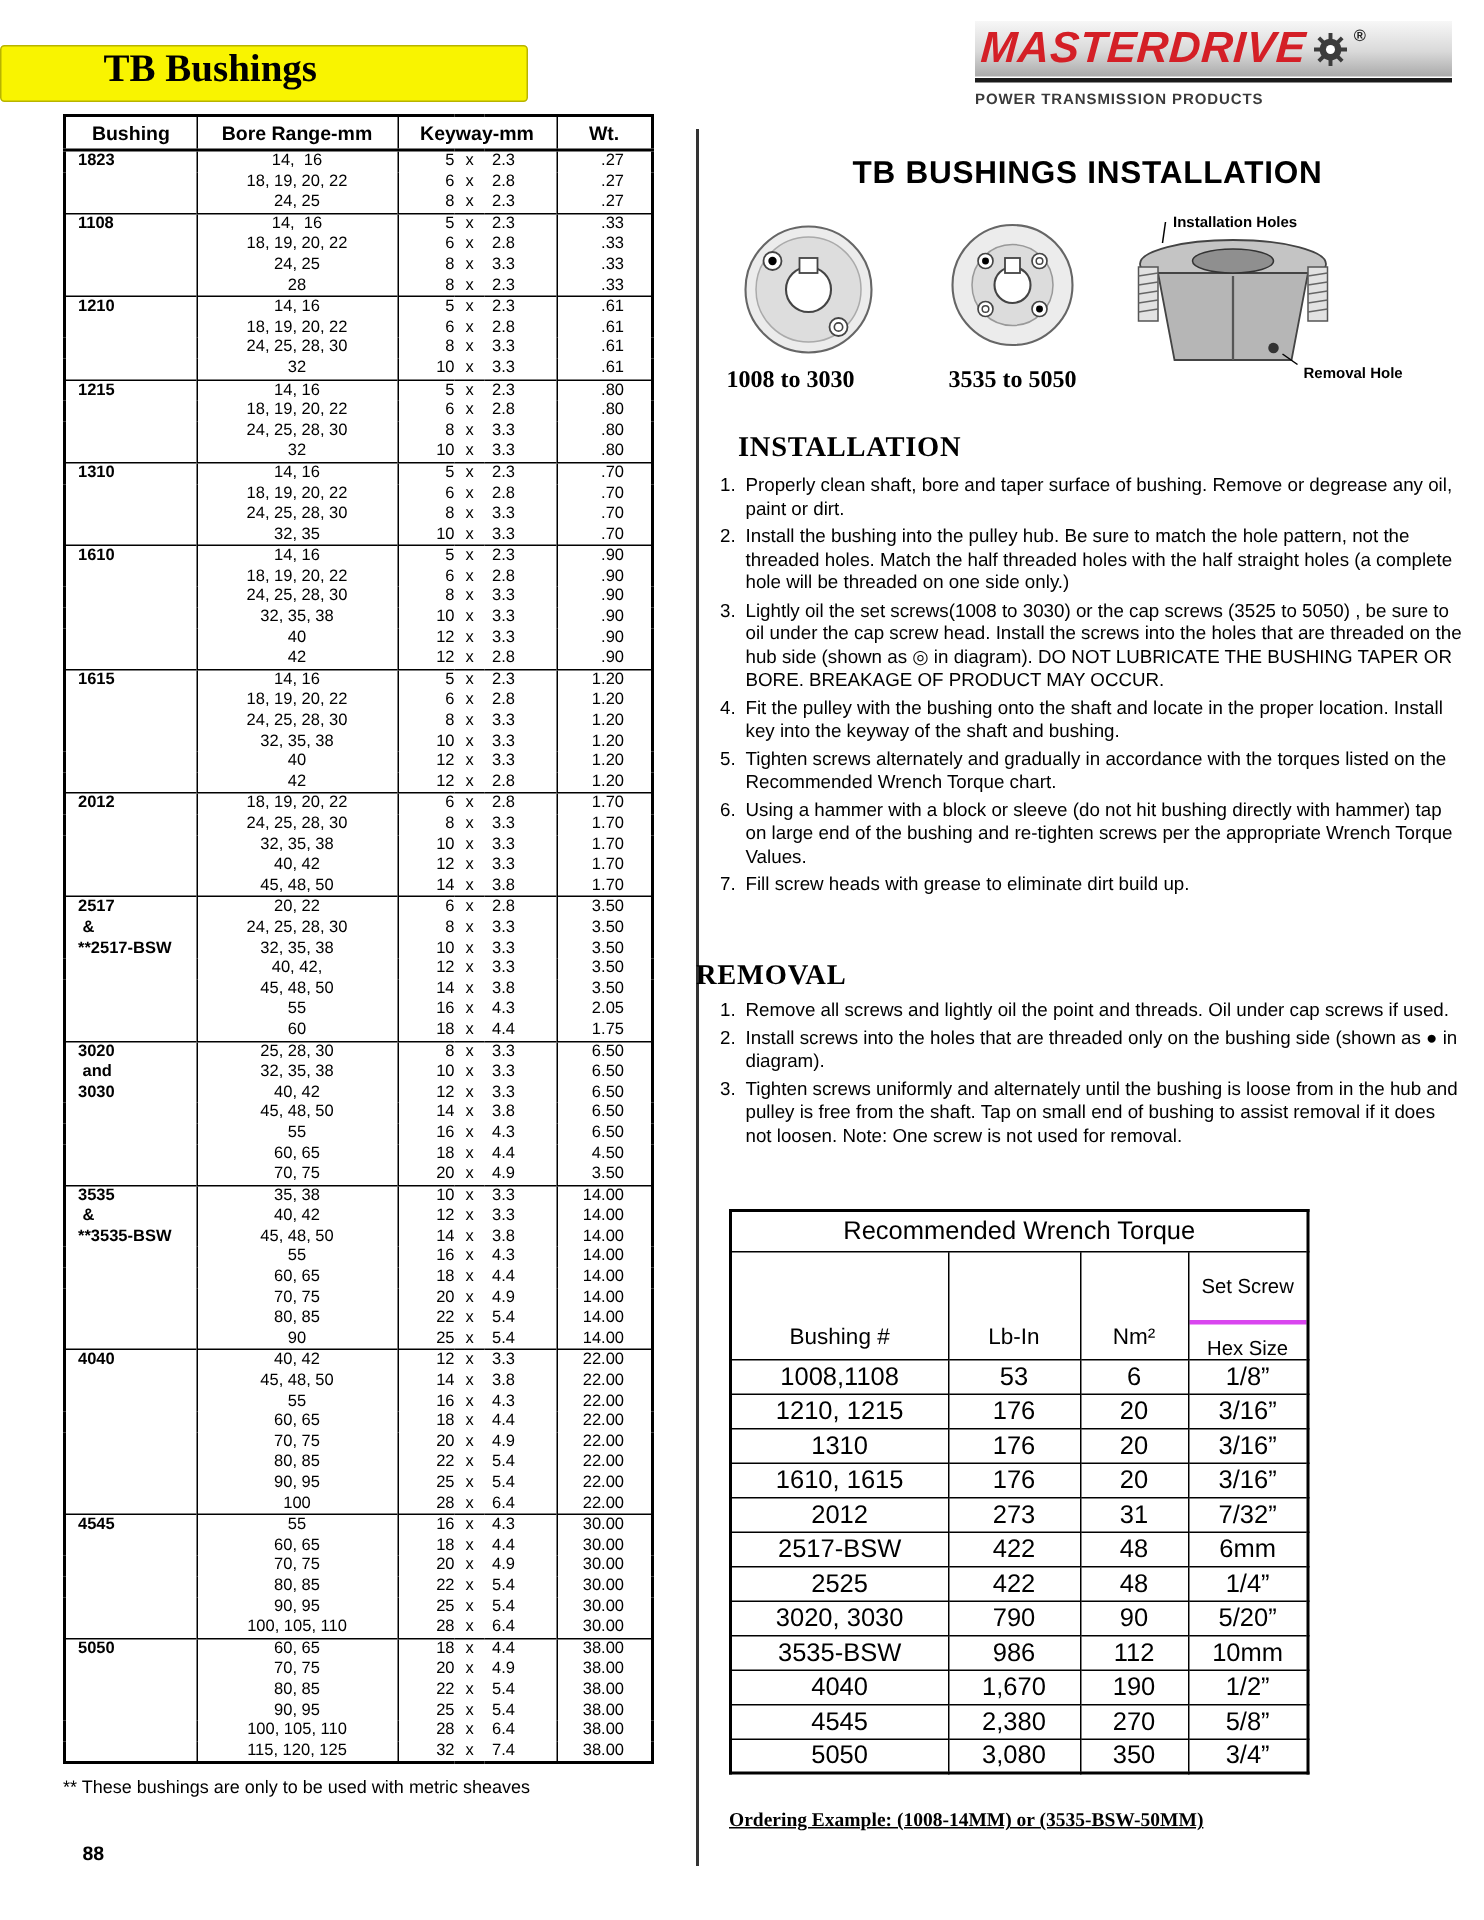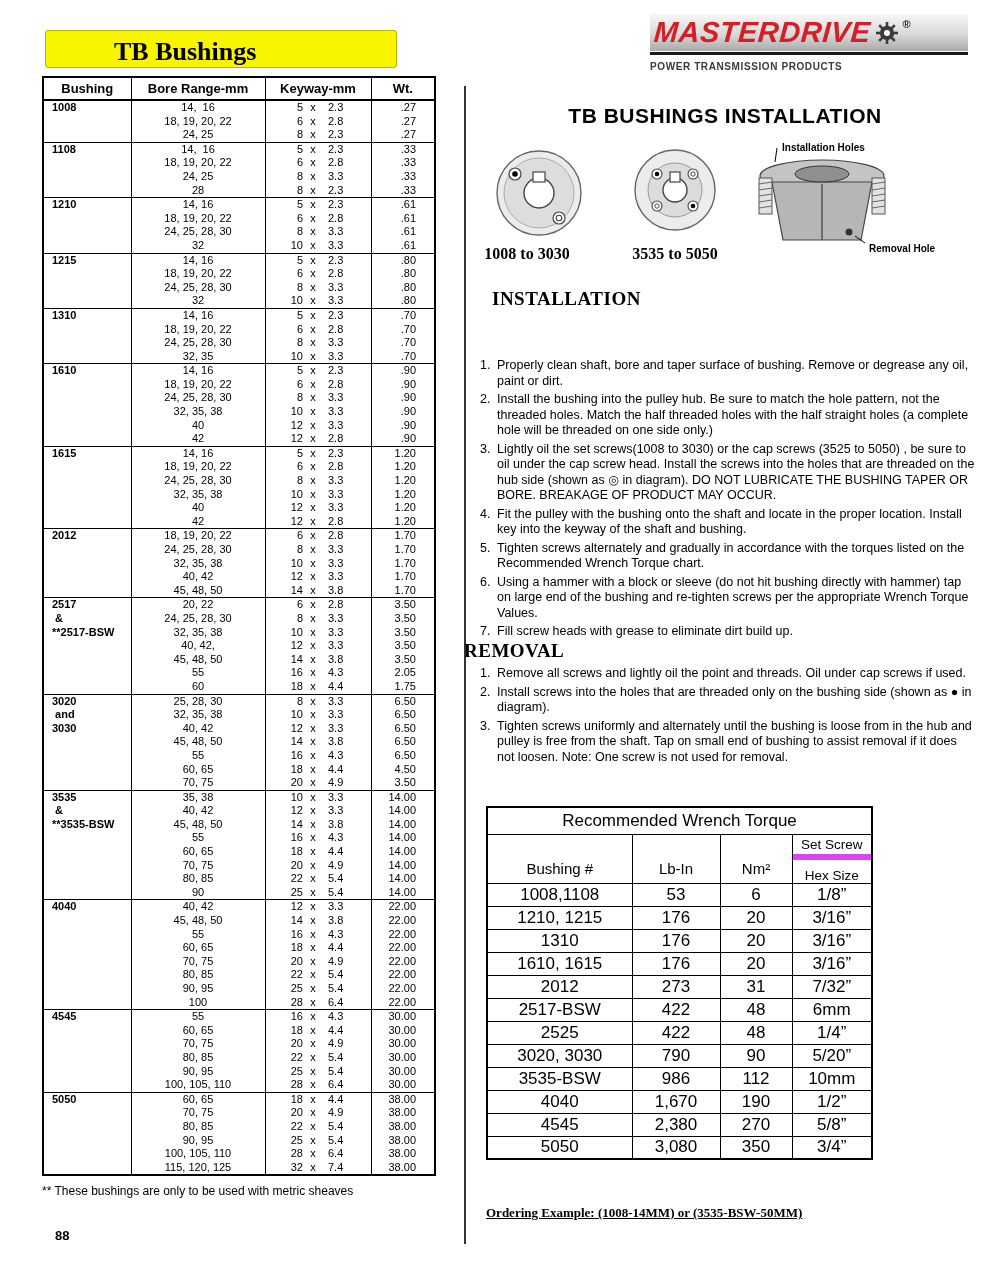--- a/index.html
+++ b/index.html
@@ -2,21 +2,21 @@
 <html><head>
 <meta charset="utf-8">
 <style>
   * { margin:0; padding:0; box-sizing:border-box; }
   html,body { width:989px; height:1280px; }
   body { position:relative; background:#fff; color:#000; font-family:"Liberation Sans",sans-serif; overflow:hidden; }
 
   
   .title-banner { position:absolute; left:0; top:30px; width:352px; height:38px;
     background:#f9f400; border:1px solid #b8b400; border-radius:3px;
-    display:flex; align-items:flex-end; padding-left:68px;margin-left:45px; }
+    display:flex; align-items:flex-start; padding-left:68px; }
   .title-banner span { font-family:"Liberation Serif",serif; font-size:26px; font-weight:bold; }
 
   
   .logo { position:absolute; left:650px; top:14px; width:318px; }
   .logo-row { display:flex; align-items:center; gap:4px; padding:2px 6px 2px 4px;
     background:linear-gradient(180deg,#f7f7f7 0%,#d9d9d9 55%,#aaaaaa 100%); }
   .brand { font-size:29px; font-weight:bold; font-style:italic; color:#d41f26; letter-spacing:0.5px; transform:skewX(-4deg); }
   .reg { font-size:11px; font-weight:bold; color:#222; align-self:flex-start; margin-top:2px; }
   .logo-tagline { margin-top:1px; border-top:3px solid #1a1a1a; padding-top:6px;
     font-size:10px; font-weight:bold; color:#3a3a3a; letter-spacing:0.6px; }
@@ -52,31 +52,31 @@
 
   .section-heading { position:absolute; font-family:"Liberation Serif",serif; font-size:19px;
     font-weight:bold; letter-spacing:0.5px; }
   .h-install { left:492px; top:288px; }
   .h-removal { left:464px; top:640px; }
 
   .steps { position:absolute; list-style:none; width:496px; }
   .steps li { position:relative; padding-left:17px; margin-bottom:3px; font-size:12.5px; line-height:15.5px; }
   .steps li::before { counter-increment:n; content:counter(n) "."; position:absolute; left:0; top:0; }
   .steps { counter-reset:n; }
-  .install-steps { left:480px; top:316px;margin-top:42px; }
+  .install-steps { left:480px; top:316px; }
   .removal-steps { left:480px; top:666px; }
 
   
   .torque-table { position:absolute; left:486px; top:806px; border-collapse:collapse;
     border:2px solid #000; table-layout:fixed; }
   .torque-table th, .torque-table td { border:1px solid #000; text-align:center; font-weight:normal; }
   .tt-title { font-size:17px; height:27px; }
   .tt-h { font-size:15px; height:42px; vertical-align:bottom; padding-bottom:6px; }
   .th-set { vertical-align:top; padding:0; }
-  .th-set .ss-top { font-size:13.5px; border-bottom:6px solid #d946ef; padding:2px 0; }
+  .th-set .ss-top { font-size:13.5px; border-bottom:3px solid #d946ef; padding:15px 0; }
   .th-set .ss-bot { font-size:13.5px; padding-top:8px; }
   .torque-table td { font-size:17px; height:23px; }
 
   .ordering-example { position:absolute; left:486px; top:1205px; font-family:"Liberation Serif",serif;
     font-size:13px; font-weight:bold;text-decoration:underline; }
 </style>
 </head>
 <body>
 
 <div class="title-banner">
@@ -95,21 +95,21 @@
   <thead>
     <tr>
       <th class="vr">Bushing</th>
       <th class="vr">Bore Range-mm</th>
       <th class="vr" colspan="3">Keyway-mm</th>
       <th>Wt.</th>
     </tr>
   </thead>
   <tbody>
       <tr class="group-start">
-        <td class="c-bushing vr">1008</td>
+        <td class="c-bushing vr">1823</td>
         <td class="c-bore vr">14,  16</td>
         <td class="c-kw1">5</td>
         <td class="c-kwx">x</td>
         <td class="c-kw2 vr">2.3</td>
         <td class="c-wt">.27</td>
       </tr>
       <tr>
         <td class="c-bushing vr"></td>
         <td class="c-bore vr">18, 19, 20, 22</td>
         <td class="c-kw1">6</td>

